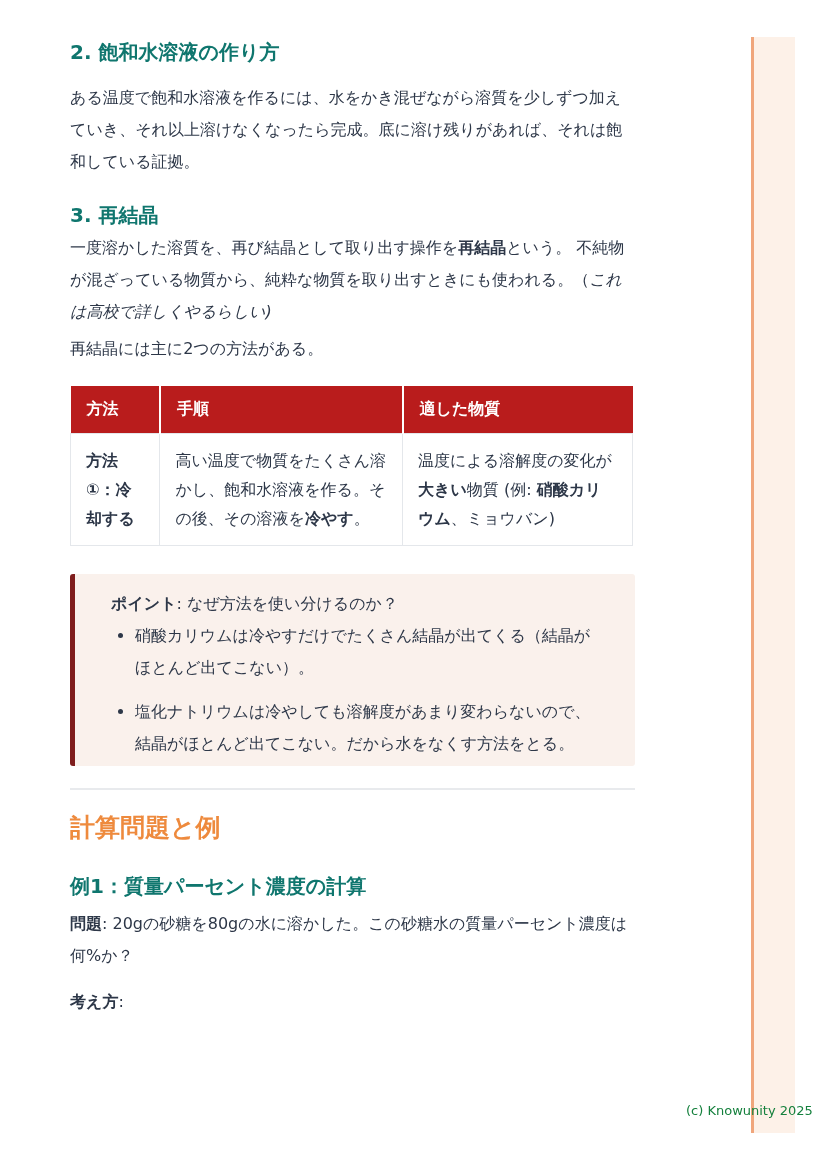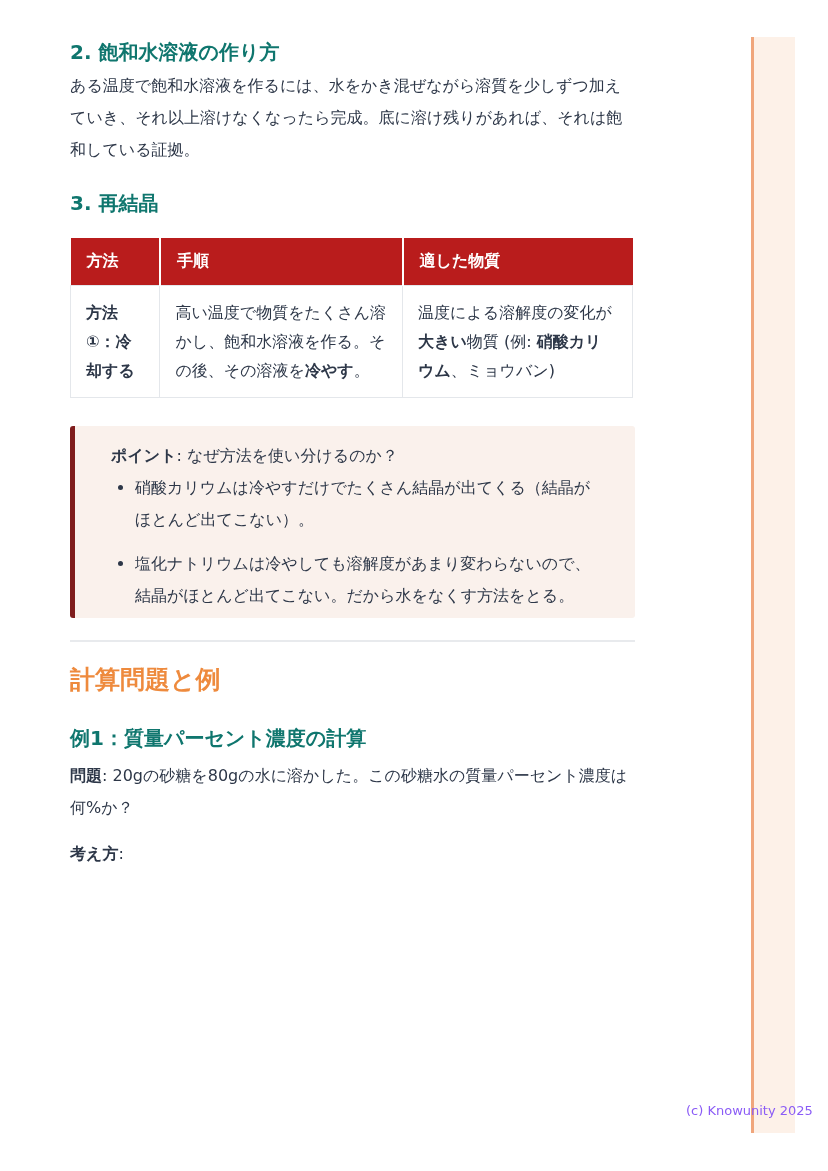--- a/index.html
+++ b/index.html
@@ -15,21 +15,21 @@
 
   h2, h3, p { margin:0; }
   .b { font-weight:700; }
   .i { font-style:italic; }
 
   .sec-heading { color:#0f766e; font-size:20px; line-height:28px; font-weight:700; }
   .big-heading { color:#EE8A3D; font-size:25px; line-height:34px; font-weight:700; margin-top:21px; }
   .body-p { font-size:16px; line-height:32px; }
 
   .mt-h1 { margin-top:38px; }
-  .mt-p1 { margin-top:4px; }
+  .mt-p1 { margin-top:16px; }
   .mt-h2 { margin-top:23px; }
   .mt-p2 { margin-top:3px; }
   .mt-p3 { margin-top:5px; }
   .mt-ex { margin-top:27px; }
   .mt-prob { margin-top:8px; }
   .mt-appr { margin-top:14px; }
 
   table.methods {
     border-collapse:collapse; table-layout:fixed;
     width:563px; margin-top:21px;
@@ -71,35 +71,37 @@
   .side-strip {
     position:absolute; left:751px; top:37px;
     width:41px; height:1096px;
     background:#FDF1E8;
     border-left:3px solid #F0A67C;
     z-index:1;
   }
   .footer {
     position:absolute; left:686px; top:1103px;
     font-size:13px; line-height:15px;
-    color:#8b5cf6; z-index:2;
+    color:#15803d; z-index:2;
     white-space:nowrap;
   }
 </style>
 </head>
 <body>
 
 <div class="side-strip"></div>
 
 <main class="content">
 
   <h3 class="sec-heading mt-h1">2. 飽和水溶液の作り方</h3>
   <p class="body-p mt-p1"><span>ある温度で飽和水溶液を作るには、水をかき混ぜながら溶質を少しずつ加えていき、それ以上溶けなくなったら完成。底に溶け残りがあれば、それは飽和している証拠。</span></p>
 
   <h3 class="sec-heading mt-h2">3. 再結晶</h3>
+  <p class="body-p mt-p2"><span>一度溶かした溶質を、再び結晶として取り出す操作を</span><span class="b">再結晶</span><span>という。 不純物が混ざっている物質から、純粋な物質を取り出すときにも使われる。（</span><span class="i">これは高校で詳しくやるらしい)</span></p>
+  <p class="body-p mt-p3"><span>再結晶には主に2つの方法がある。</span></p>
 
   <table class="methods">
     <thead>
       <tr>
         <th class="cw1">方法</th>
         <th class="cw2">手順</th>
         <th class="cw3">適した物質</th>
       </tr>
     </thead>
     <tbody>

